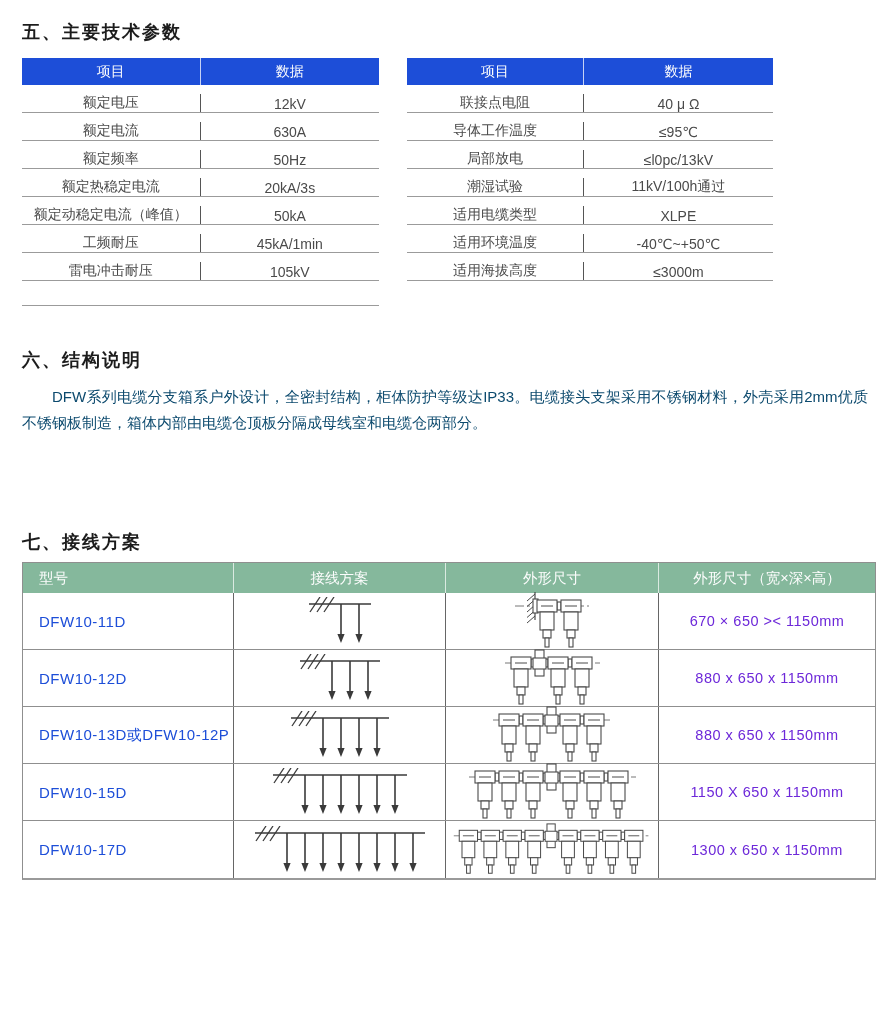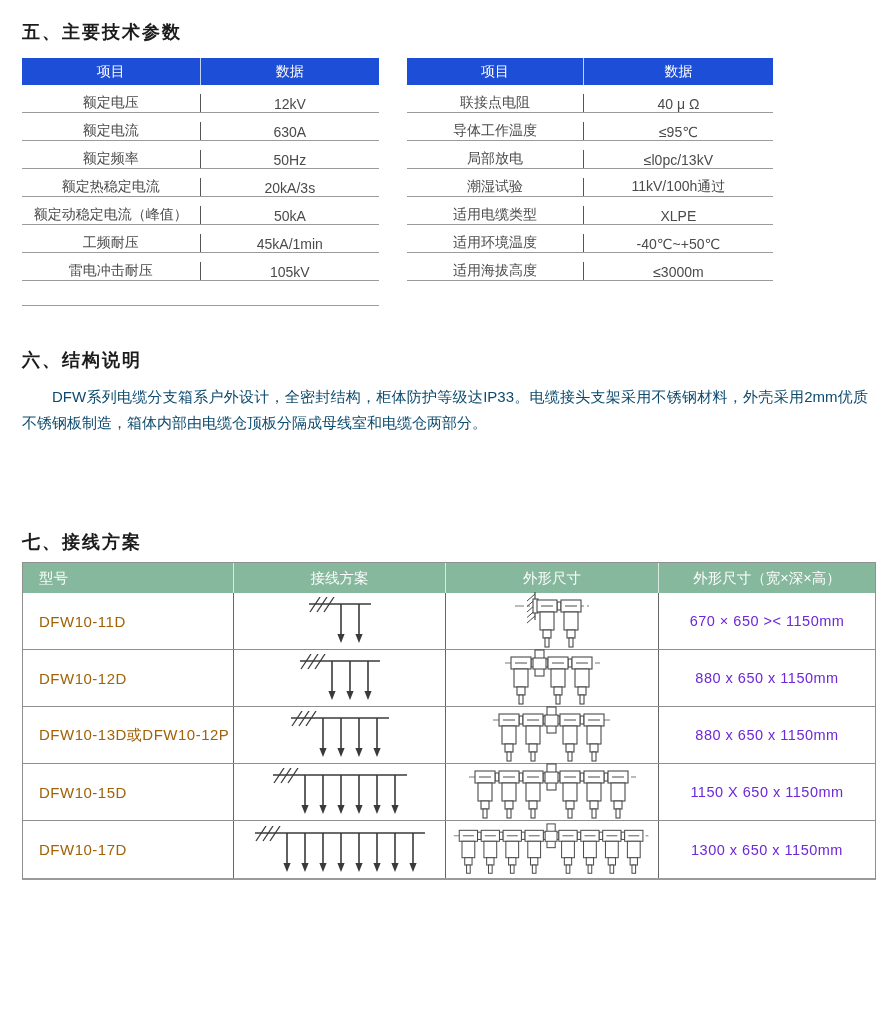--- a/index.html
+++ b/index.html
@@ -33,21 +33,21 @@
   
   .wire-table { width: 854px; border: 1px solid #8f8f8f; border-bottom: 2px solid #9a9a9a; }
   .wt-header { display: flex; height: 30px; background: #85b89c; color: #fdfdfd; font-size: 14.5px; }
   .wt-header .whcell { display: flex; align-items: center; justify-content: center; border-right: 1px solid rgba(255,255,255,.7); text-align: right; }
   .wt-header .whcell:first-child { justify-content: flex-start; padding-left: 16px; }
   .wt-header .whcell:last-child { border-right: none; }
   .wt-row { display: flex; height: 57px; border-bottom: 1px solid #8f8f8f; }
   .wt-row:last-child { border-bottom: none; }
   .wt-row > div { display: flex; align-items: center; justify-content: center; border-right: 1px solid #666; }
   .wt-row > div:last-child { border-right: none; }
-  .model-cell { justify-content: flex-start !important; padding-left: 16px; font-size: 15px; color: #a16207; letter-spacing: .5px; }
+  .model-cell { justify-content: flex-start !important; padding-left: 16px; font-size: 15px; color: #1d4ed8; letter-spacing: .5px; }
   .dim-cell { font-size: 14.5px; color: #6d28d9; letter-spacing: .5px; }
   .wc1 { width: 211px; } .wc2 { width: 212px; } .wc3 { width: 213px; } .wc4 { flex: 1; }
   svg { display: block; }
 </style>
 </head>
 <body>
 
 <div class="page">
 
   <h2 class="sec-title" id="sec5-title">五、主要技术参数</h2>

